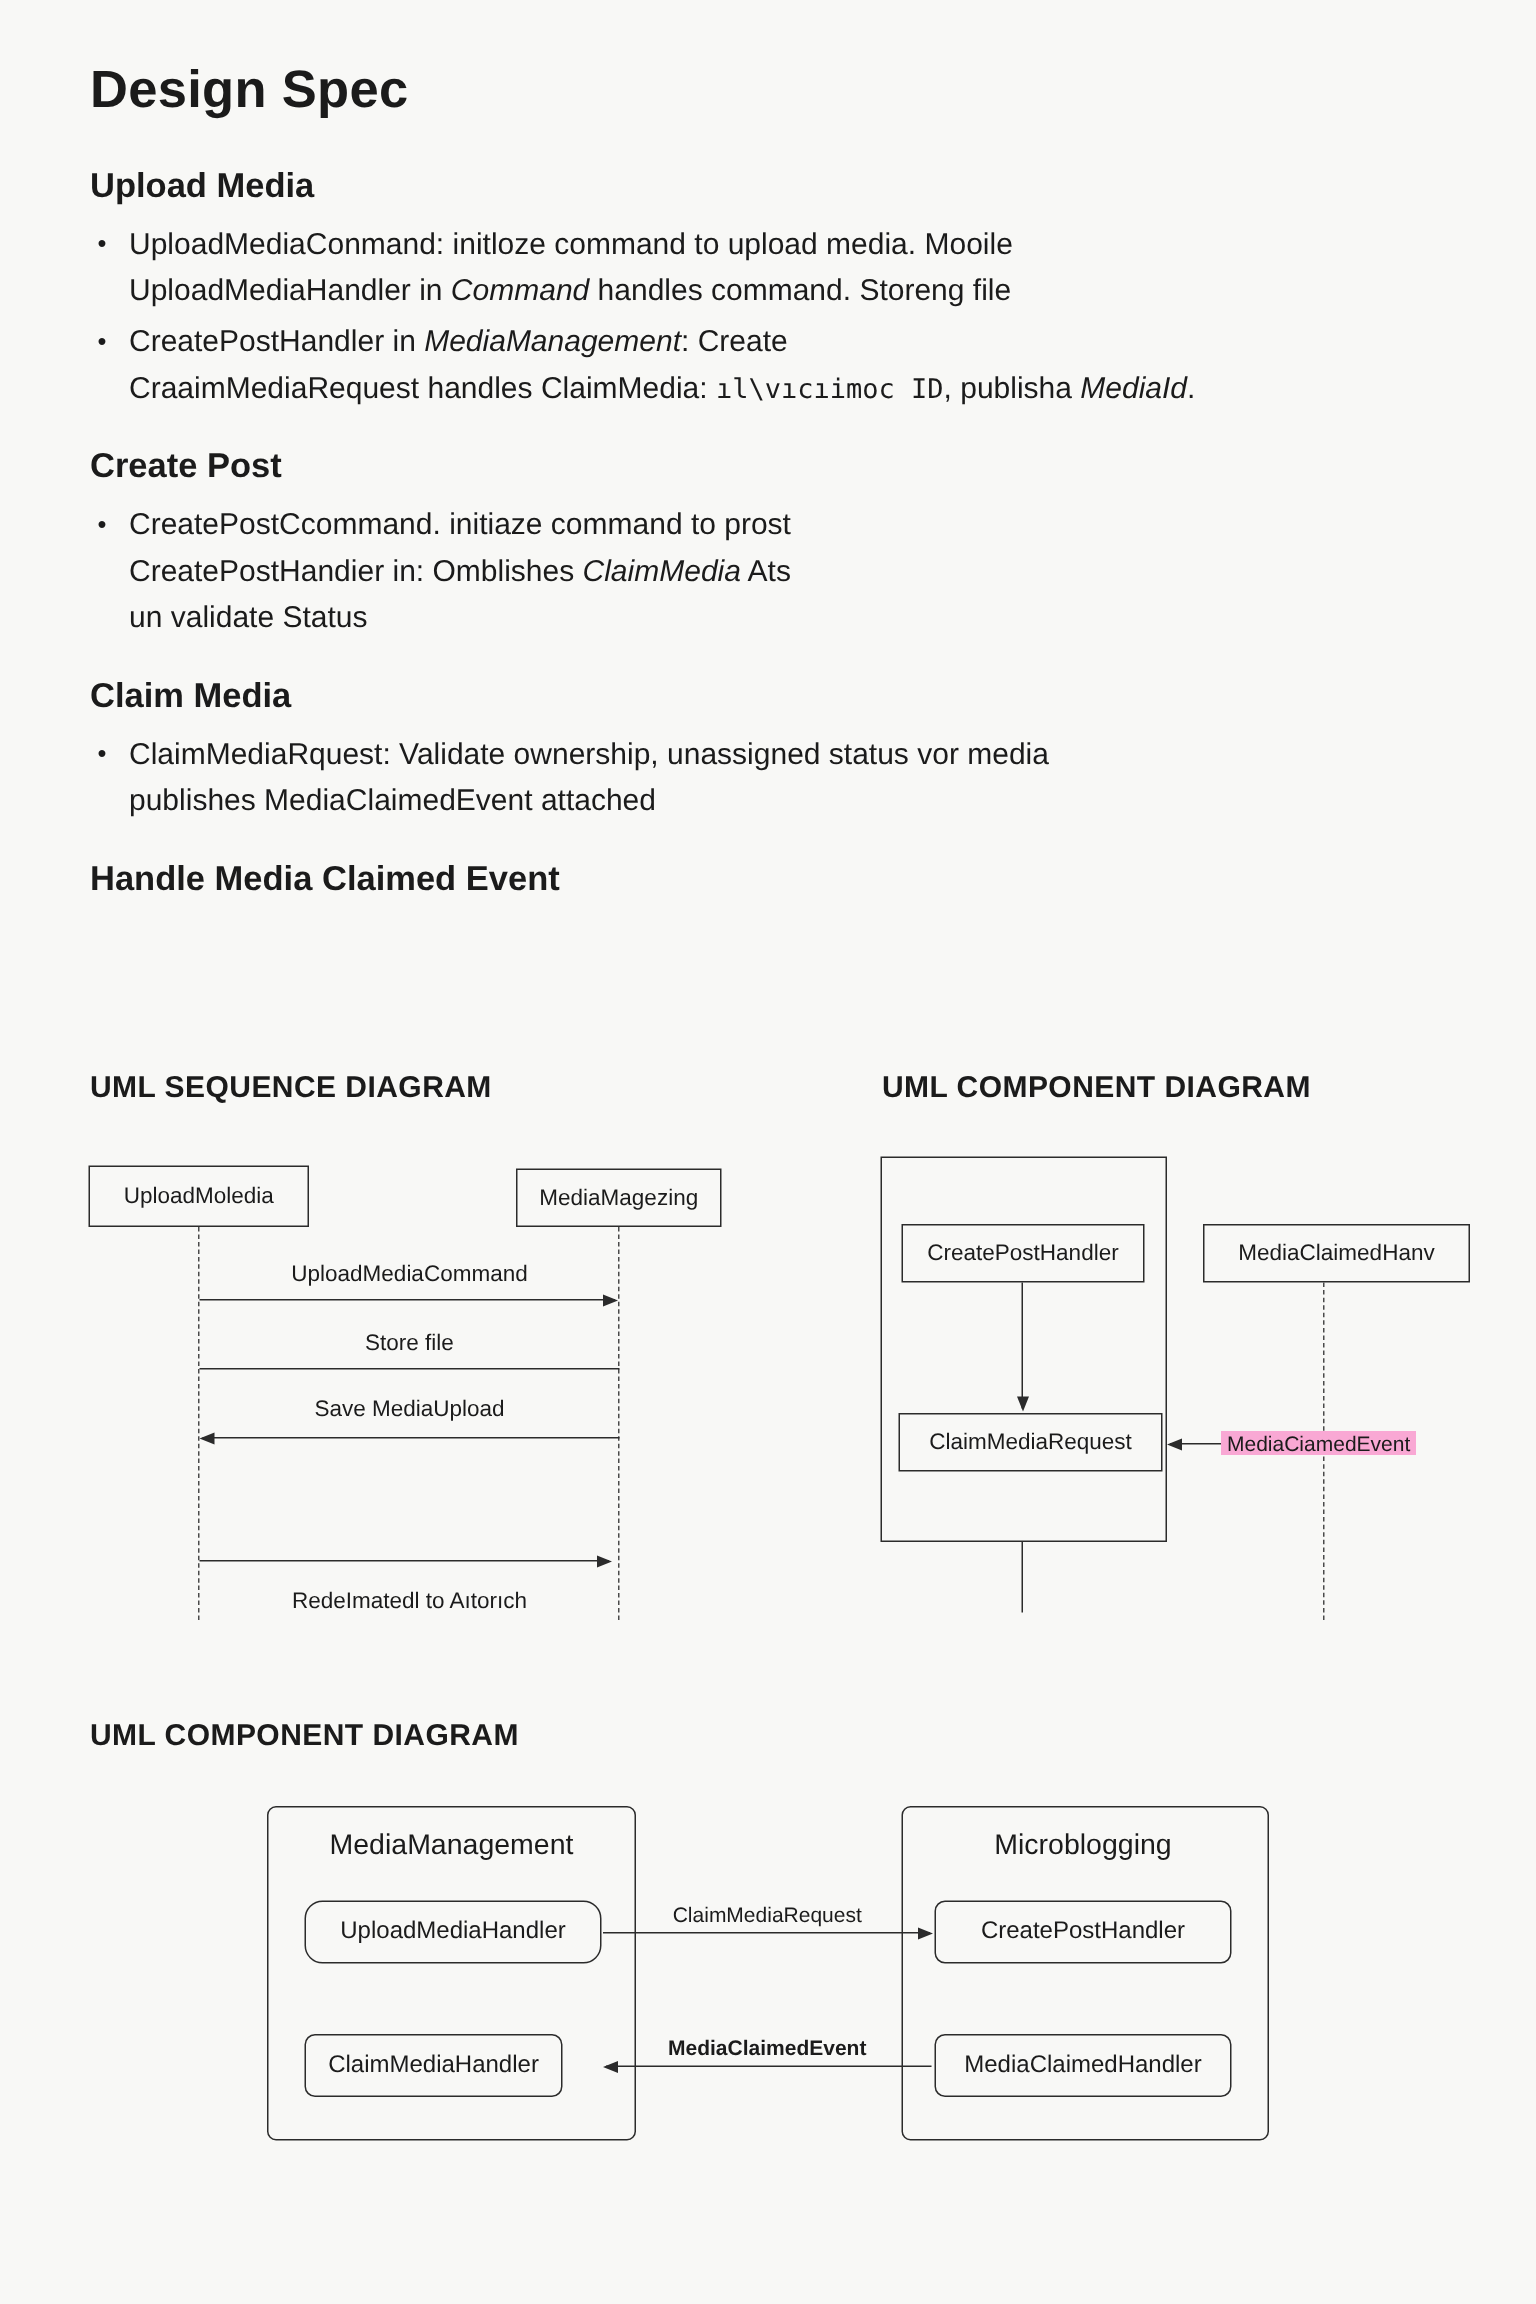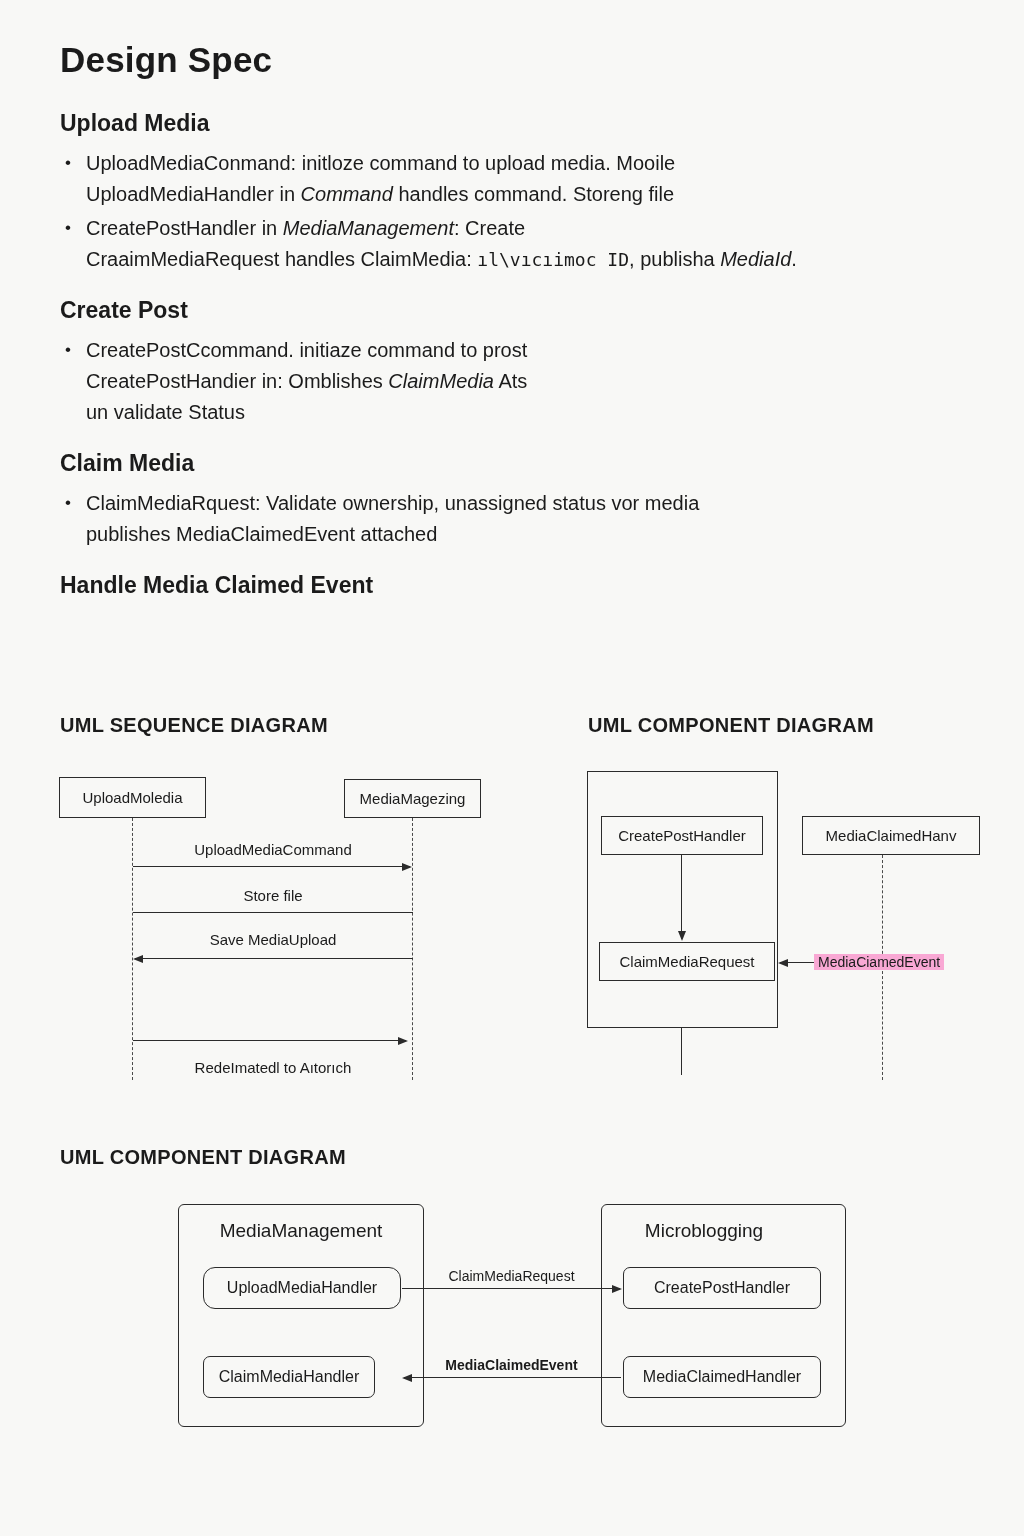--- a/index.html
+++ b/index.html
@@ -130,21 +130,21 @@
   <div class="edge-label masked" style="left:814px; top:954px;">MediaCiamedEvent</div>
 
   <div class="dg-h" style="left:60px; top:1146px;">UML COMPONENT DIAGRAM</div>
 
   <div class="obox rounded" style="left:178px; top:1204px; width:246px; height:223px;"></div>
   <div class="otitle" style="left:178px; top:1220px; width:246px;">MediaManagement</div>
   <div class="box rounded" style="left:203px; top:1267px; width:198px; height:42px; font-size:16px;border-radius:12px;">UploadMediaHandler</div>
   <div class="box rounded" style="left:203px; top:1356px; width:172px; height:42px; font-size:16px;">ClaimMediaHandler</div>
 
   <div class="obox rounded" style="left:601px; top:1204px; width:245px; height:223px;"></div>
-  <div class="otitle" style="left:569px; top:1220px; width:270px;">Microblogging</div>
+  <div class="otitle" style="left:587px; top:1220px; width:270px;">Microblogging</div>
   <div class="box rounded" style="left:623px; top:1267px; width:198px; height:42px; font-size:16px;">CreatePostHandler</div>
   <div class="box rounded" style="left:623px; top:1356px; width:198px; height:42px; font-size:16px;">MediaClaimedHandler</div>
 
   <div class="seq-label" style="left:402px; top:1268px; width:219px; font-size:14px;">ClaimMediaRequest</div>
   <div class="hline arr-r" style="left:402px; top:1288px; width:218px;"></div>
 
   <div class="seq-label" style="left:402px; top:1357px; width:219px; font-size:14px;font-weight:bold;">MediaClaimedEvent</div>
   <div class="hline arr-l" style="left:404px; top:1377px; width:217px;"></div>
 
 </div>

